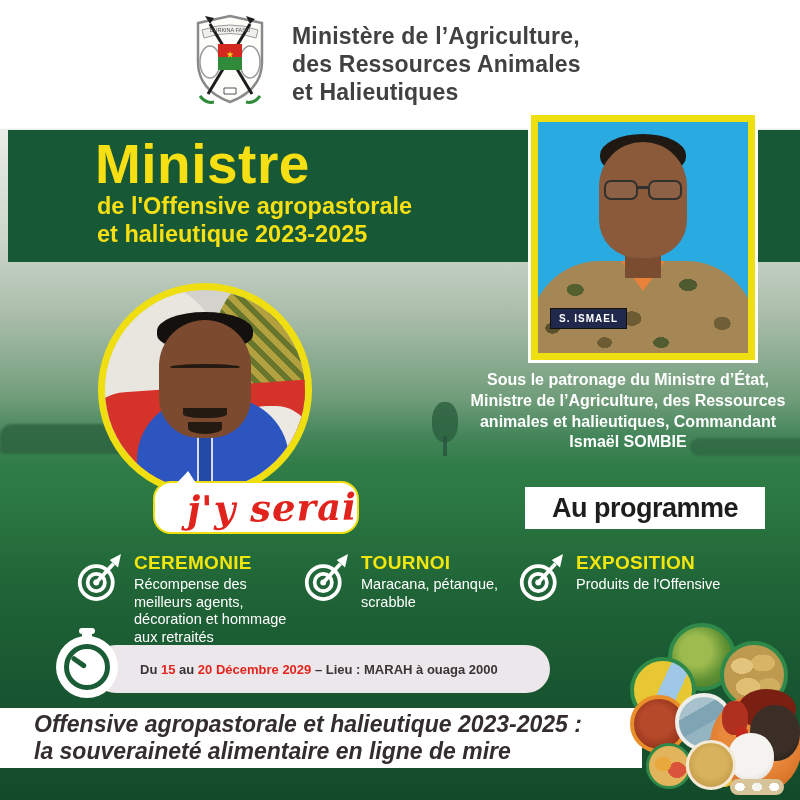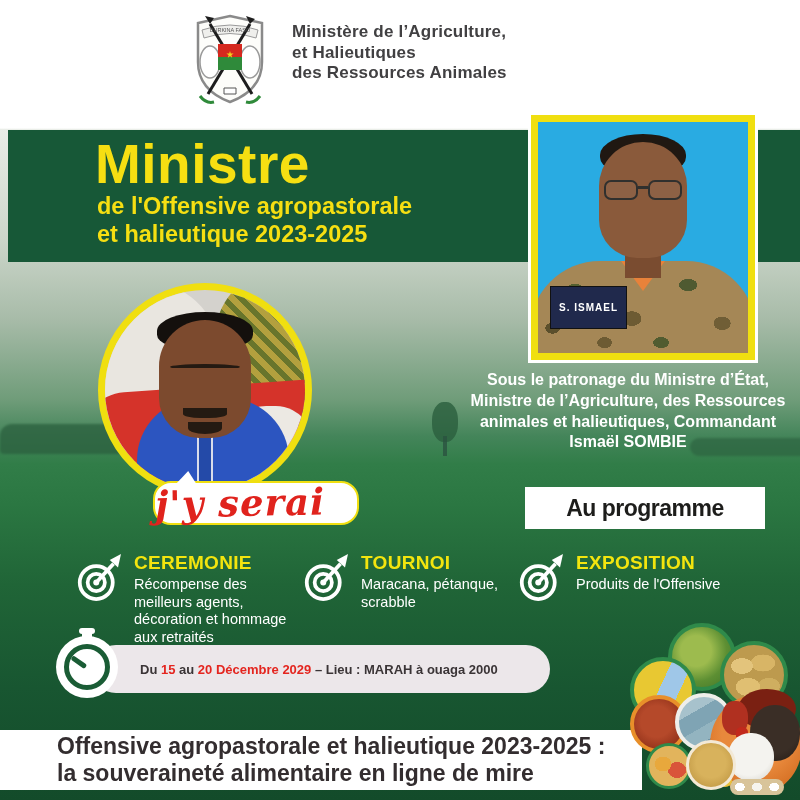--- a/index.html
+++ b/index.html
@@ -10,21 +10,21 @@
       #ffffff 0%, #ffffff 16%,
       #e9ede7 16.2%, #ccd6ca 30%,
       #a7bba8 40%, #6f9c79 50%,
       #44855a 54.5%, #317d48 58%,
       #2b7742 63%, #206537 73%,
       #185631 86%, #134b2a 100%); }
 
   
   .header-band { position:absolute; left:0; top:0; width:800px; height:128px; background:#ffffff; }
   .coat { position:absolute; left:186px; top:10px; width:88px; height:100px; }
-  .ministry { position:absolute; left:292px; top:22px; font-size:17px; font-weight:bold;
+  .ministry { position:absolute; left:292px; top:22px; font-size:23px; font-weight:bold;
     color:#414042; line-height:1.22; letter-spacing:.2px; }
 
   
   .title-band { position:absolute; left:8px; top:130px; width:792px; height:132px; background:#175837; }
   .title-main { position:absolute; left:87px; top:2px; font-size:55px; font-weight:bold;
     color:#f6df12; letter-spacing:.5px; }
   .title-sub { position:absolute; left:89px; top:63px; font-size:23.5px; font-weight:bold;
     color:#f6df12; line-height:1.18; }
 
   
@@ -48,21 +48,21 @@
       radial-gradient(16px 12px at 45% 60%, #6d5b33 60%, transparent 61%),
       radial-gradient(15px 10px at 70% 25%, #4f5a31 60%, transparent 61%),
       radial-gradient(14px 11px at 85% 65%, #705e36 60%, transparent 61%),
       radial-gradient(12px 9px at 10% 70%, #5b4f2c 60%, transparent 61%),
       radial-gradient(13px 9px at 58% 85%, #515c30 60%, transparent 61%),
       radial-gradient(12px 9px at 33% 85%, #6d5b33 60%, transparent 61%),
       #a58756; }
   .cmd-collar { position:absolute; left:50%; transform:translateX(-50%); bottom:62px; width:44px; height:30px;
     background:#e8823a; clip-path:polygon(0 0,100% 0,50% 100%); }
   .cmd-tag { position:absolute; left:12px; bottom:24px; background:#20294c; color:#fff;
-    font-size:10px; font-weight:bold; letter-spacing:1px; padding:15px 8px; border:1px solid #111; }
+    font-size:10px; font-weight:bold; letter-spacing:1px; padding:4px 8px; border:1px solid #111; }
 
   
   .patronage { position:absolute; left:462px; top:370px; width:332px; text-align:center;
     color:#ffffff; font-size:16px; font-weight:bold; line-height:1.3; z-index:4; }
   .patronage b { font-weight:bold; }
 
   
   .guest { position:absolute; left:98px; top:283px; width:214px; height:214px; border-radius:50%;
     border:7px solid #f0df10; overflow:hidden; background:#d4d2cd; z-index:4; }
   .g-white { position:absolute; left:-34px; top:-6px; width:150px; height:170px; background:#e9e6e0; border-radius:45%; }
@@ -80,31 +80,31 @@
   .g-head { position:absolute; left:50%; transform:translateX(-50%); top:30px; width:92px; height:118px;
     background:#7c4a2e; border-radius:46px 46px 40px 40px; }
   .g-brow { position:absolute; left:50%; transform:translateX(-50%); top:74px; width:70px; height:6px;
     border-top:4px solid #241a12; border-radius:50%; }
   .g-stache { position:absolute; left:50%; transform:translateX(-50%); top:118px; width:44px; height:10px;
     background:#241a12; border-radius:0 0 40% 40%; }
   .g-goatee { position:absolute; left:50%; transform:translateX(-50%); top:132px; width:34px; height:12px;
     background:#241a12; border-radius:0 0 50% 50%; }
 
   
-  .bubble { position:absolute; left:153px; top:481px; width:206px; height:44px; background:#ffffff;
-    border:2.5px solid #f0df10; border-radius:18px; z-index:6; display:flex; align-items:center; justify-content:flex-start; }
+  .bubble { position:absolute; left:153px; top:481px; width:206px; height:53px; background:#ffffff;
+    border:2.5px solid #f0df10; border-radius:18px; z-index:6; display:flex; align-items:center; justify-content:flex-end; }
   .bubble-tail { position:absolute; left:20px; top:-12px; width:22px; height:14px; background:#ffffff;
     clip-path:polygon(0 100%,100% 100%,60% 0); }
   .bubble-text { font-family:"DejaVu Serif", serif; font-style:italic; font-weight:bold;
     font-size:37px; color:#e0231d; letter-spacing:1px; transform:rotate(-1deg); }
 
   
   .programme-box { position:absolute; left:525px; top:487px; width:240px; height:42px; background:#ffffff;
     display:flex; align-items:center; justify-content:center; z-index:5; }
-  .programme-box span { font-size:23px; font-weight:bold; color:#1d1d1b; letter-spacing:-.5px; }
+  .programme-box span { font-size:27px; font-weight:bold; color:#1d1d1b; letter-spacing:-.5px; }
 
   
   .prog-item { position:absolute; display:flex; gap:10px; z-index:4; width:215px; }
   .prog-item .target { flex:0 0 48px; width:48px; height:52px; }
   .prog-title { font-size:19px; font-weight:bold; color:#f3e50e; letter-spacing:.3px; }
   .prog-desc { font-size:14.5px; color:#ffffff; line-height:1.22; margin-top:2px; }
   #prog1 { left:76px;  top:552px; }
   #prog2 { left:303px; top:552px; width:200px; }
   #prog3 { left:518px; top:552px; width:230px; }
 
@@ -116,22 +116,22 @@
   .clock-badge { position:absolute; left:56px; top:636px; width:62px; height:62px; border-radius:50%;
     background:#ffffff; z-index:5; }
   .clock-ring { position:absolute; left:8px; top:8px; width:46px; height:46px; border-radius:50%;
     border:5px solid #1a5c35; background:#ffffff; }
   .clock-hand { position:absolute; left:28px; top:28px; width:17px; height:5px; background:#1a5c35;
     border-radius:3px; transform:rotate(-145deg); transform-origin:1px 2.5px; }
   .clock-btn { position:absolute; left:23px; top:-8px; width:16px; height:6px; background:#ffffff; border-radius:3px; }
   .clock-stub { position:absolute; left:26px; top:-2px; width:10px; height:6px; background:#ffffff; }
 
   
-  .footer-band { position:absolute; left:0; top:730px; width:642px; height:60px; background:#ffffff;
-    display:flex; flex-direction:column; justify-content:center; padding-left:57px; z-index:3; }
+  .footer-band { position:absolute; left:0; top:708px; width:642px; height:60px; background:#ffffff;
+    display:flex; flex-direction:column; justify-content:center; padding-left:34px; z-index:3;font-style:italic; }
   .footer-band div { font-size:23px; font-weight:bold; color:#332d2f; line-height:1.18; }
 
   
   .tree-cluster-left { position:absolute; left:0; top:424px; width:215px; height:30px;
     background:#2b5f3e; border-radius:12px 14px 4px 4px; opacity:.75; filter:blur(1px); }
   .lone-tree-canopy { position:absolute; left:432px; top:402px; width:26px; height:40px;
     background:#2b5f3e; border-radius:45%; opacity:.8; filter:blur(.5px); }
   .lone-tree-trunk { position:absolute; left:443px; top:436px; width:4px; height:20px; background:#2b5340; opacity:.8; }
   .bush-right { position:absolute; left:690px; top:438px; width:120px; height:18px;
     background:#2b5f3e; border-radius:10px; opacity:.6; filter:blur(1px); }
@@ -197,22 +197,22 @@
       <rect x="32" y="34" width="24" height="13" fill="#d5281e"></rect>
       <rect x="32" y="47" width="24" height="13" fill="#2f8a3a"></rect>
       <path d="M44 41 l2.2 6.8 -5.8 -4.2 h7.2 l-5.8 4.2 Z" fill="#f2d11b"></path>
       <path d="M38 78 h12 v6 h-12 Z" fill="#ffffff" stroke="#555" stroke-width="1"></path>
       <path d="M14 86 q6 8 14 6" fill="none" stroke="#2f8a3a" stroke-width="3"></path>
       <path d="M74 86 q-6 8 -14 6" fill="none" stroke="#2f8a3a" stroke-width="3"></path>
       <text x="44" y="22" text-anchor="middle" font-size="5.5" fill="#555">BURKINA FASO</text>
     </svg>
     <div class="ministry">
       <div>Ministère de l’Agriculture,</div>
+      <div>des Ressources Animales</div>
       <div>et Halieutiques</div>
-      <div>des Ressources Animales</div>
     </div>
   </div>
 
   <div class="title-band">
     <div class="title-main">Ministre</div>
     <div class="title-sub">
       <div>de l'Offensive agropastorale</div>
       <div>et halieutique 2023-2025</div>
     </div>
   </div>

